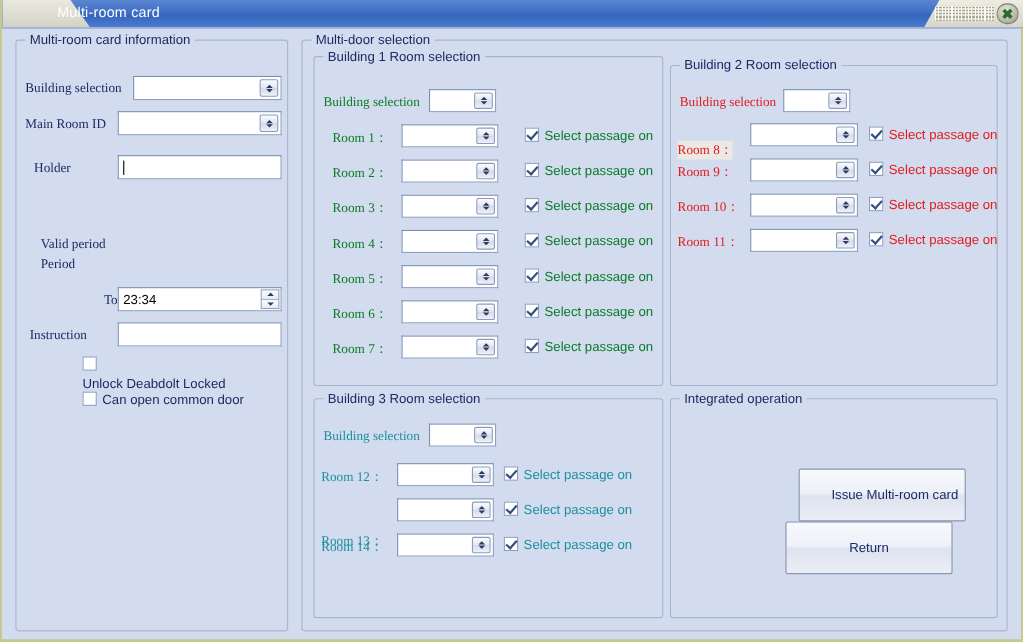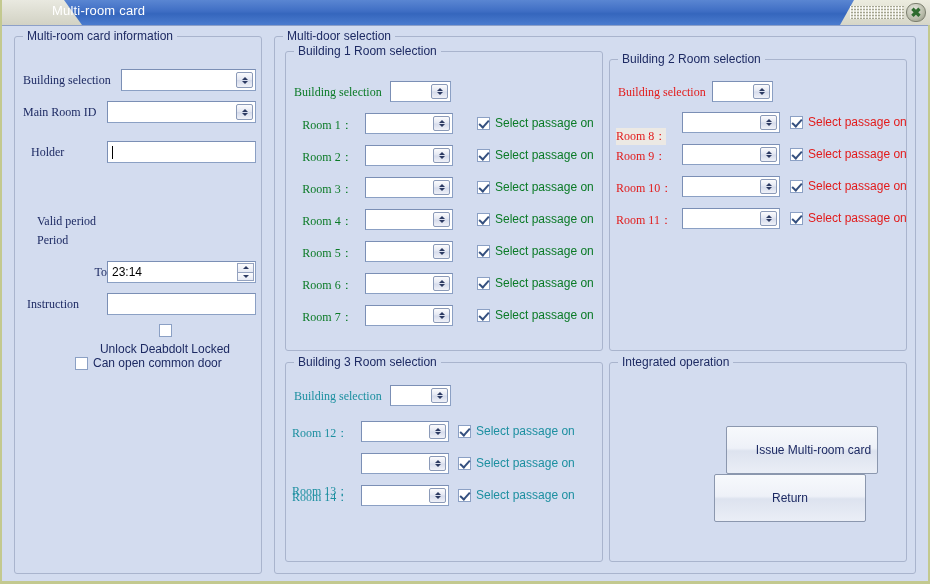--- a/index.html
+++ b/index.html
@@ -219,21 +219,21 @@
     display: flex;
     align-items: center;
     justify-content: center;
   }
   .spinbox .sb-btns > div + div { border-top: none; }
 
   
   .cbwrap {
     position: absolute;
     display: flex;
-    align-items: center;
+    align-items: flex-start;
     gap: 5px;
     font-size: 12px;
     white-space: nowrap;
     font-family: "Liberation Sans", sans-serif;
   }
   .cbbox {
     width: 13px; height: 13px;
     background: #ffffff;
     border: 1px solid #8ba0c4;
     flex: none;
@@ -308,21 +308,21 @@
         <span></span>
           <span class="caret"></span>
       </div>
 
       <div class="lbl t-navy" style="left:22px; top:177px; width:70px;">Valid period</div>
 
       <div class="lbl t-navy" style="left:22px; top:196px; width:70px;">Period</div>
 
       <div class="lbl t-navy" style="left:22px; top:228px; width:70px; text-align:right;">To</div>
       <div class="spinbox" style="left:92px; top:224px; width:149px; height:22px;">
-        <span class="sb-text">23:14</span>
+        <span class="sb-text">23:34</span>
         <span class="sb-btns">
           <div>
               <span class="tri-up"></span>
             </div>
           <div>
               <span class="tri-down"></span>
             </div>
         </span>
       </div>
 

